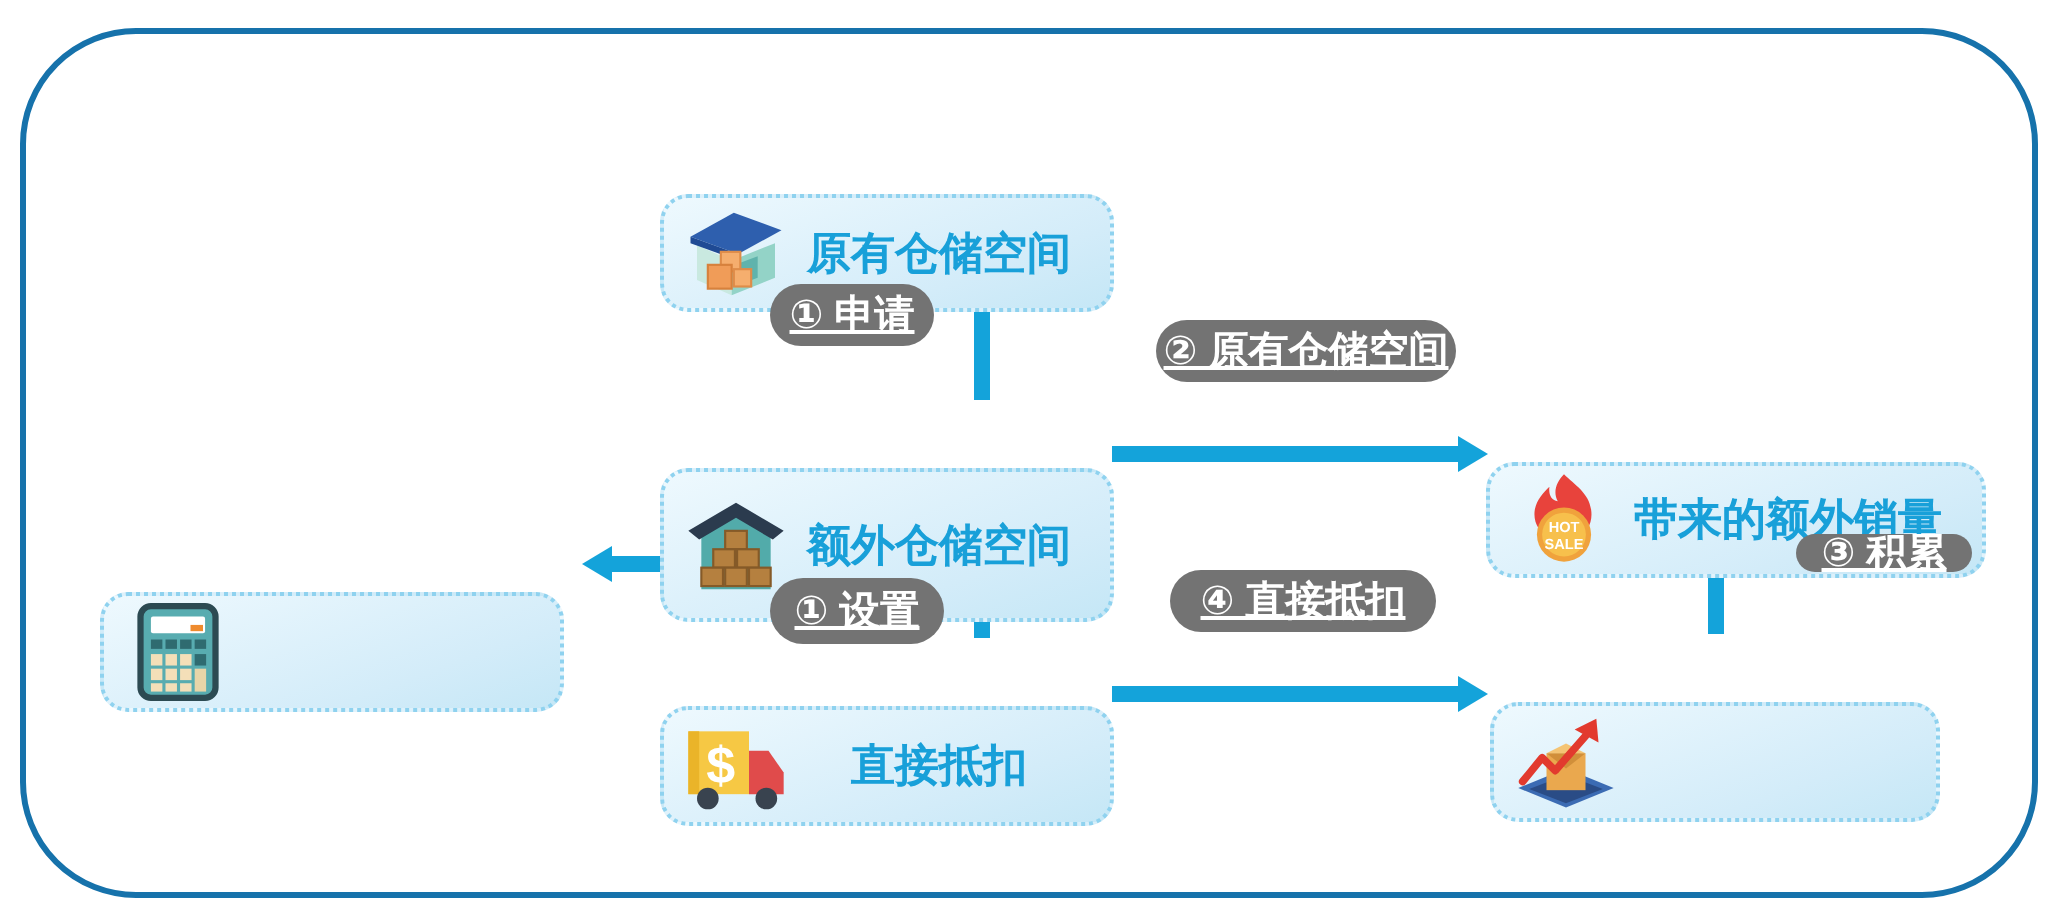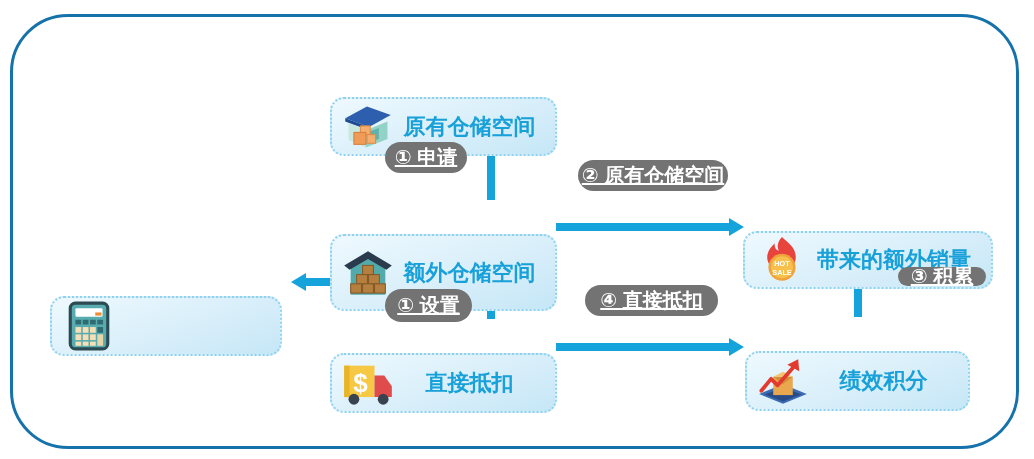--- a/index.html
+++ b/index.html
@@ -97,21 +97,20 @@
       <svg width="52" height="52" viewBox="0 0 48 48">
         <polygon points="24,27 46,36 24,45 2,36" fill="#3b6bb3"></polygon>
         <polygon points="24,30 41,36.5 24,43 7,36.5" fill="#2a4c86"></polygon>
         <rect x="15" y="20" width="18" height="17" fill="#eaa84e"></rect>
         <polygon points="15,20 33,20 24,27" fill="#d18f3a"></polygon>
         <polygon points="15,20 24,15.5 33,20" fill="#f4c474"></polygon>
         <polyline points="4,33 13,22 19,28 33,12" fill="none" stroke="#e23a2e" stroke-width="3.5" stroke-linecap="round" stroke-linejoin="round"></polyline>
         <polygon points="38,4 39,15 28,9" fill="#e23a2e"></polygon>
       </svg>
     </span>
-    <span class="node-label">绩效积分</span>
   </div>
 
   <div class="pill" style="left:385px;top:262px;width:87px;height:33px;margin-top:27px;">① 设置</div>
 
   <div class="node" style="left:50px;top:260px;width:232px;height:60px;">
     <span class="icon-box">
       <svg width="50" height="50" viewBox="0 0 48 48">
         <rect x="6" y="2" width="36" height="44" rx="5" fill="#58acb0" stroke="#2c4a52" stroke-width="3"></rect>
         <rect x="11" y="7" width="26" height="8" rx="1" fill="#ffffff"></rect>
         <rect x="30" y="11" width="6" height="3" fill="#ef8b2e"></rect>

